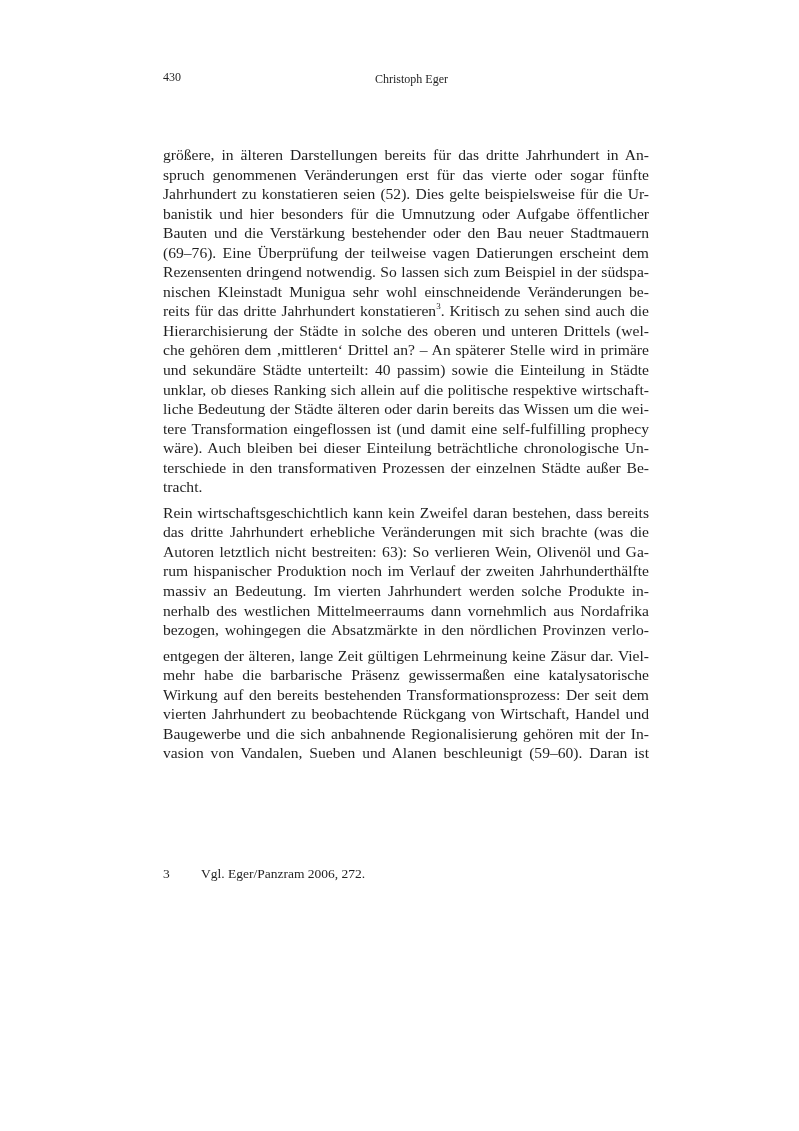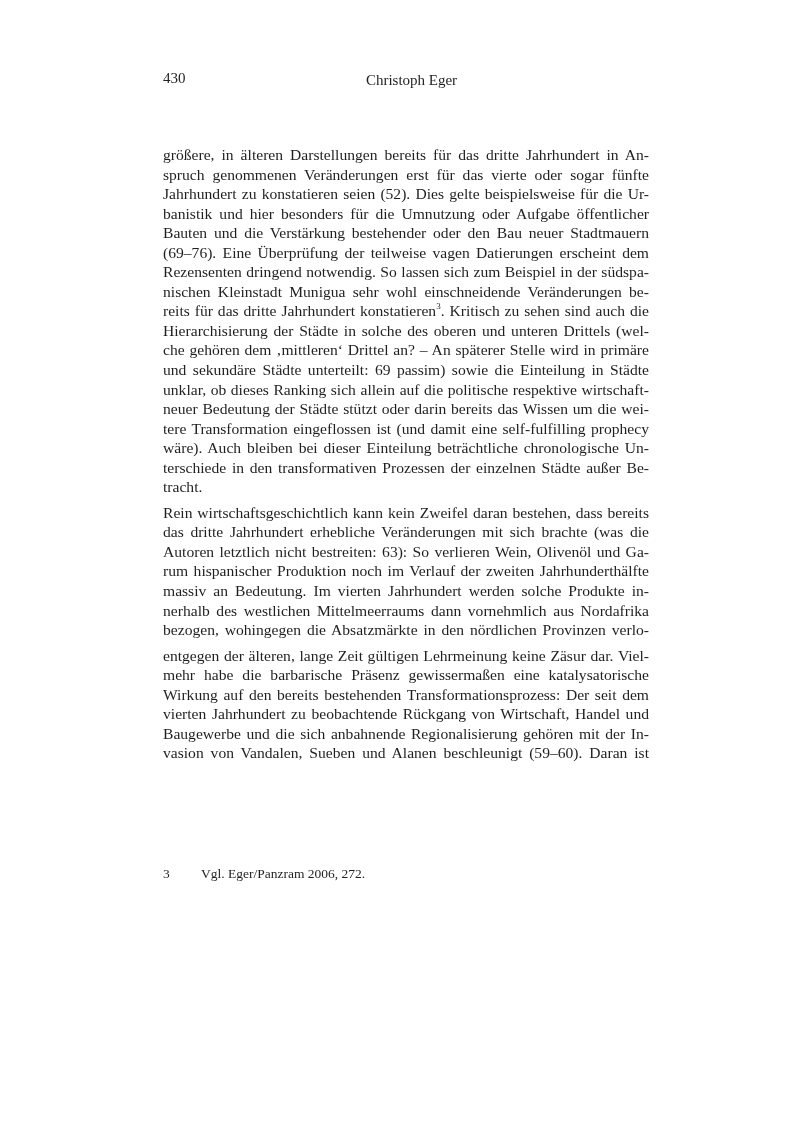--- a/index.html
+++ b/index.html
@@ -1,19 +1,19 @@
 <!DOCTYPE html>
 <html><head>
 <meta charset="utf-8">
 <style>
   html, body { margin:0; padding:0; background:#ffffff; }
   body { width:799px; height:1131px; position:relative; overflow:hidden;
          font-family: "Liberation Serif", "DejaVu Serif", serif; color:#1f1f1f; }
   .running-head { position:absolute; top:70px; left:163px; width:486px; height:20px;
-                  font-size:15px; }
+                  font-size:12px; }
   .page-number { position:absolute; left:0; top:0; }
   .author { position:absolute; left:11px; right:0; top:2px; text-align:center; }
   .body-text { position:absolute; top:145px; left:163px; width:486px;
                font-size:15.6px; line-height:19.55px; text-align:justify;
                hyphens:manual;font-family:Liberation Serif, serif; }
   .body-text p { margin:0 0 6px 0; text-align:justify; }
   .line { display:block; text-align:justify; text-align-last:justify; white-space:nowrap; }
   .line.last { text-align-last:left; }
   sup.fnref { font-size:9px; vertical-align:top; line-height:1; position:relative; top:1px; }
   .footnotes { position:absolute; top:866px; left:163px; width:486px; font-size:13.5px; }
@@ -34,23 +34,23 @@
       <span class="line">spruch genommenen Veränderungen erst für das vierte oder sogar fünfte</span>
       <span class="line">Jahrhundert zu konstatieren seien (52). Dies gelte beispielsweise für die Ur-</span>
       <span class="line">banistik und hier besonders für die Umnutzung oder Aufgabe öffentlicher</span>
       <span class="line">Bauten und die Verstärkung bestehender oder den Bau neuer Stadtmauern</span>
       <span class="line">(69–76). Eine Überprüfung der teilweise vagen Datierungen erscheint dem</span>
       <span class="line">Rezensenten dringend notwendig. So lassen sich zum Beispiel in der südspa-</span>
       <span class="line">nischen Kleinstadt Munigua sehr wohl einschneidende Veränderungen be-</span>
       <span class="line">reits für das dritte Jahrhundert konstatieren<sup class="fnref">3</sup>. Kritisch zu sehen sind auch die</span>
       <span class="line">Hierarchisierung der Städte in solche des oberen und unteren Drittels (wel-</span>
       <span class="line">che gehören dem ‚mittleren‘ Drittel an? – An späterer Stelle wird in primäre</span>
-      <span class="line">und sekundäre Städte unterteilt: 69 passim) sowie die Einteilung in Städte</span>
+      <span class="line">und sekundäre Städte unterteilt: 40 passim) sowie die Einteilung in Städte</span>
       <span class="line">unklar, ob dieses Ranking sich allein auf die politische respektive wirtschaft-</span>
-      <span class="line">neuer Bedeutung der Städte stützt oder darin bereits das Wissen um die wei-</span>
+      <span class="line">liche Bedeutung der Städte älteren oder darin bereits das Wissen um die wei-</span>
       <span class="line">tere Transformation eingeflossen ist (und damit eine self-fulfilling prophecy</span>
       <span class="line">wäre). Auch bleiben bei dieser Einteilung beträchtliche chronologische Un-</span>
       <span class="line">terschiede in den transformativen Prozessen der einzelnen Städte außer Be-</span>
       <span class="line last">tracht.</span>
     </p>
   <p>
       <span class="line">Rein wirtschaftsgeschichtlich kann kein Zweifel daran bestehen, dass bereits</span>
       <span class="line">das dritte Jahrhundert erhebliche Veränderungen mit sich brachte (was die</span>
       <span class="line">Autoren letztlich nicht bestreiten: 63): So verlieren Wein, Olivenöl und Ga-</span>
       <span class="line">rum hispanischer Produktion noch im Verlauf der zweiten Jahrhunderthälfte</span>

